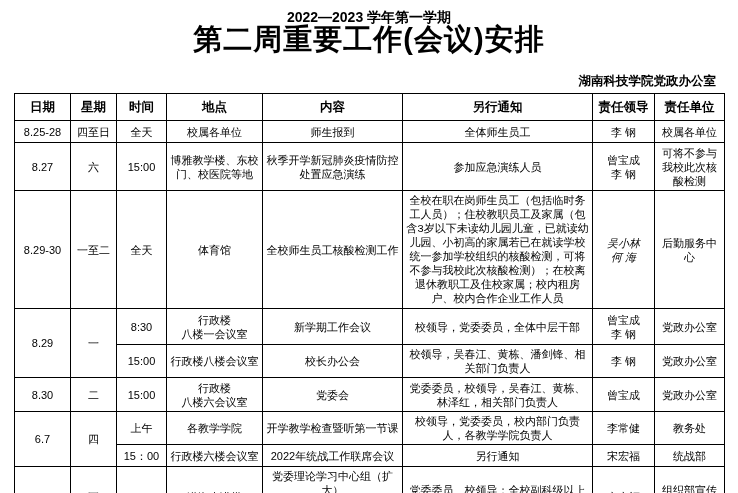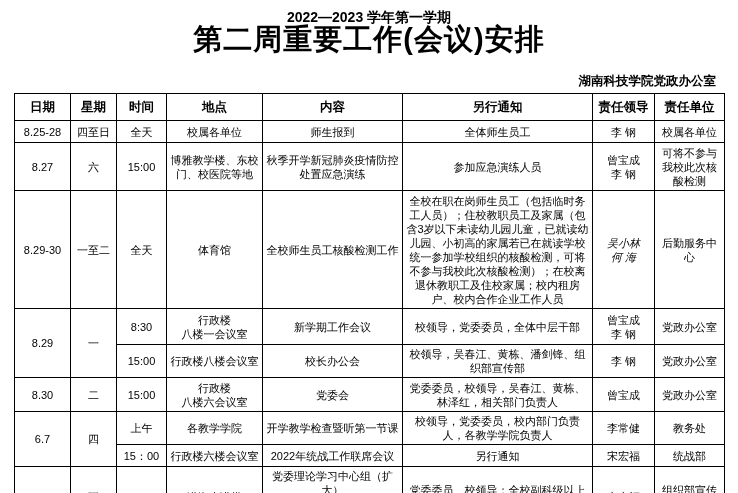--- a/index.html
+++ b/index.html
@@ -73,20 +73,21 @@
     margin-left: 25px;
   }
   td.content-cell {
     text-align: center;
   }
   td.long-text {
     text-align: left;
     padding-left: 4px;
     padding-right: 4px;
     line-height: 15px;
+    font-family: Liberation Mono, monospace;
   }
   .c-date   { width: 56px; }
   .c-week   { width: 46px; }
   .c-time   { width: 50px; }
   .c-place  { width: 96px; }
   .c-content{ width: 140px; }
   .c-target { width: 190px; }
   .c-leader { width: 62px; }
   .c-unit   { width: 70px; }
 </style>
@@ -172,21 +173,21 @@
         <td>校领导，党委委员，全体中层干部</td>
         <td style="white-space:pre-line;">曾宝成
 李 钢</td>
         <td>党政办公室</td>
       </tr>
 
       <tr style="height:30px;">
         <td>15:00</td>
         <td>行政楼八楼会议室</td>
         <td class="content-cell">校长办公会</td>
-        <td>校领导，吴春江、黄栋、潘剑锋、组织部宣传部</td>
+        <td>校领导，吴春江、黄栋、潘剑锋、相关部门负责人</td>
         <td style="white-space:pre-line;">李 钢</td>
         <td>党政办公室</td>
       </tr>
 
       <tr style="height:34px;">
         <td>8.30</td>
         <td>二</td>
         <td>15:00</td>
         <td style="white-space:pre-line;">行政楼
 八楼六会议室</td>

